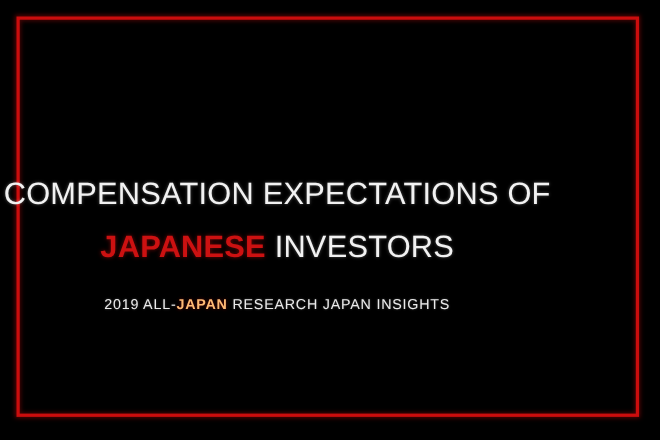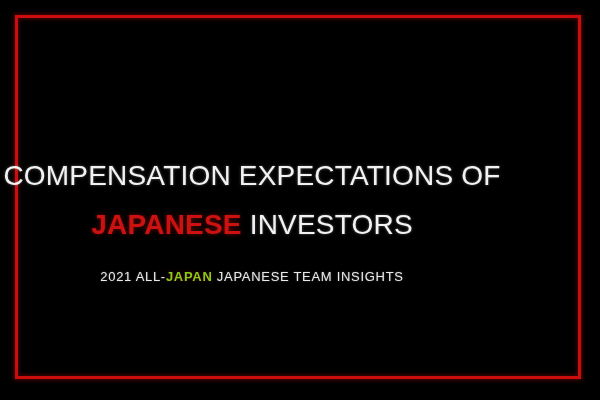--- a/index.html
+++ b/index.html
@@ -79,35 +79,35 @@
     font-weight: 400;
     line-height: 17px;
     color: #eaeaea;
     letter-spacing: 0.7px;
     text-align: center;
     white-space: nowrap;
     text-shadow: 0 0 2px rgba(255, 255, 255, 0.3);
   }
 
   .subtitle .accent {
-    color: #84cc16;
+    color: #fdba74;
     font-weight: 700;
     text-shadow: 0 0 3px rgba(190, 15, 15, 0.5);
     text-align: center;
   }
 </style>
 </head>
 <body>
 
 <div id="slide">
 
   <div id="frame"></div>
 
   <div id="content">
 
     <h1 id="title-line-1" class="title">COMPENSATION EXPECTATIONS OF</h1>
 
     <h1 id="title-line-2" class="title"><span class="accent">JAPANESE</span><span> INVESTORS</span></h1>
 
-    <p class="subtitle"><span>2021 ALL-</span><span class="accent">JAPAN</span><span> JAPANESE TEAM INSIGHTS</span></p>
+    <p class="subtitle"><span>2019 ALL-</span><span class="accent">JAPAN</span><span> RESEARCH JAPAN INSIGHTS</span></p>
 
   </div>
 </div>
 
 </body></html>

